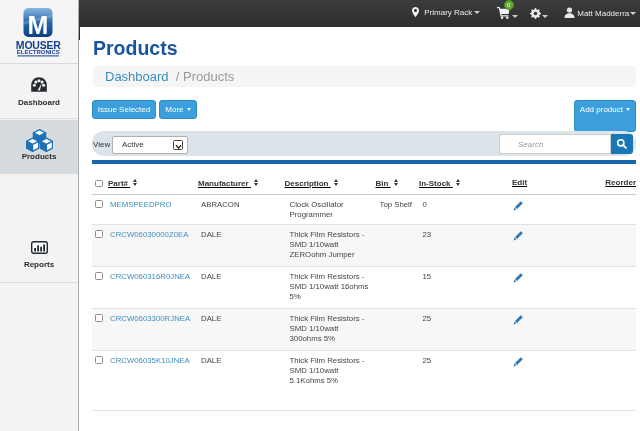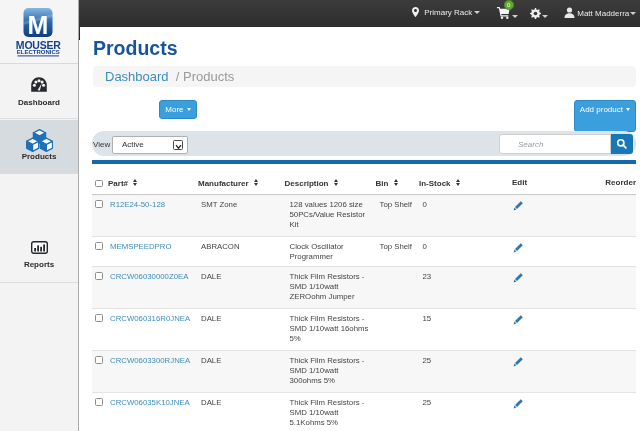--- a/index.html
+++ b/index.html
@@ -44,21 +44,21 @@
 #searchbox { position:absolute; left:407px; top:2.5px; width:112px; height:20.5px; background:#fff;
   border:1px solid #cfcfcf; border-radius:3px 0 0 3px; font-size:8px; font-style:italic; color:#9a9a9a;
   line-height:19px; padding-left:18px; }
 #searchbtn { position:absolute; left:519px; top:2.5px; width:22px; height:20.5px; background:#1878b6;
   border-radius:0 3px 3px 0; }
 
 
 table { position:absolute; left:12px; top:139px; width:544px; border-collapse:collapse; table-layout:fixed; }
 th, td { font-size:8px; vertical-align:top; text-align:left; font-weight:normal; padding:0; }
 th { font-weight:bold; color:#333; padding-top:12px; height:28px; }
-thead tr { border-bottom:1px solid #c8c8c8; }
+thead tr { border-bottom:1px solid #c8c8c8;text-decoration:underline; }
 tbody tr { border-bottom:1px solid #e3e3e3; }
 tbody tr.odd { background:#f7f7f7; }
 td { padding-top:5px; color:#444; line-height:10.3px; font-size:7.8px; }
 tbody td:nth-child(2) { padding-left:2px; }
 tbody td:nth-child(3) { padding-left:3px; }
 tbody td:nth-child(4) { padding-left:5px; }
 tbody td:nth-child(5) { padding-left:4px; }
 tbody td:nth-child(6) { padding-left:3.5px !important; }
 tbody td:nth-child(7) { padding-left:0.5px; }
 td.pn a { color:#3c8dbc; text-decoration:none; }
@@ -165,20 +165,21 @@
         <path d="M0.5 11 C0.5 7.8 2.7 6.3 5.5 6.3 C8.3 6.3 10.5 7.8 10.5 11 Z" fill="#e8e8e8"></path>
       </svg>
       <span style="margin-left:0px;">Matt Madderra</span> <span class="caret" style="margin-left:-2px;"></span>
     </div>
   </div>
 
   <div id="content">
     <h1 class="title">Products</h1>
     <div id="breadcrumb"><a>Dashboard</a>&nbsp;&nbsp;/ Products</div>
 
+    <div class="btn" style="left:12px; top:73px; width:64px; height:19px; line-height:17px;">Issue Selected</div>
     <div class="btn" style="left:79px; top:73px; width:38px; height:19px; line-height:17px;">More <span class="caret" style="margin-left:1px;"></span></div>
     <div class="btn" style="left:494px; top:73px; width:62px; height:32px; line-height:17px;">Add product <span class="caret" style="margin-left:1px;"></span></div>
 
     <div id="toolbar">
       <span id="viewlbl">View</span>
       <div id="select">Active
         <span id="selarrow"><svg width="9" height="9" viewBox="0 0 9 9">
               <path d="M2 3.2 L4.5 6.2 L7 3.2" fill="none" stroke="#222" stroke-width="1.3"></path>
             </svg></span>
       </div>
@@ -209,32 +210,20 @@
           <th>Part# <span class="sort"></span></th>
           <th>Manufacturer <span class="sort"></span></th>
           <th>Description <span class="sort"></span></th>
           <th>Bin <span class="sort"></span></th>
           <th>In-Stock <span class="sort"></span></th>
           <th>Edit</th>
           <th style="text-align:right;">Reorder</th>
         </tr>
       </thead>
       <tbody>
-        <tr class="odd" style="height:42px;">
-          <td><span class="cb"></span></td>
-          <td class="pn"><a>R12E24-50-128</a></td>
-          <td>SMT Zone</td>
-          <td>128 values 1206 size<br>50PCs/Value Resistor<br>Kit</td>
-          <td>Top Shelf</td>
-          <td style="padding-left:3px;">0</td>
-          <td><svg class="pencil" width="11" height="11" viewBox="0 0 11 11">
-                <path d="M0.6 10.4 L1.4 7.6 L3.4 9.6 Z M2 7 L7.8 1.2 L9.8 3.2 L4 9 Z" fill="#2e77b2"></path>
-              </svg></td>
-          <td></td>
-        </tr>
         <tr style="height:30px;">
           <td><span class="cb"></span></td>
           <td class="pn"><a>MEMSPEEDPRO</a></td>
           <td>ABRACON</td>
           <td>Clock Oscillator<br>Programmer</td>
           <td>Top Shelf</td>
           <td style="padding-left:3px;">0</td>
           <td><svg class="pencil" width="11" height="11" viewBox="0 0 11 11">
                 <path d="M0.6 10.4 L1.4 7.6 L3.4 9.6 Z M2 7 L7.8 1.2 L9.8 3.2 L4 9 Z" fill="#2e77b2"></path>
               </svg></td>

